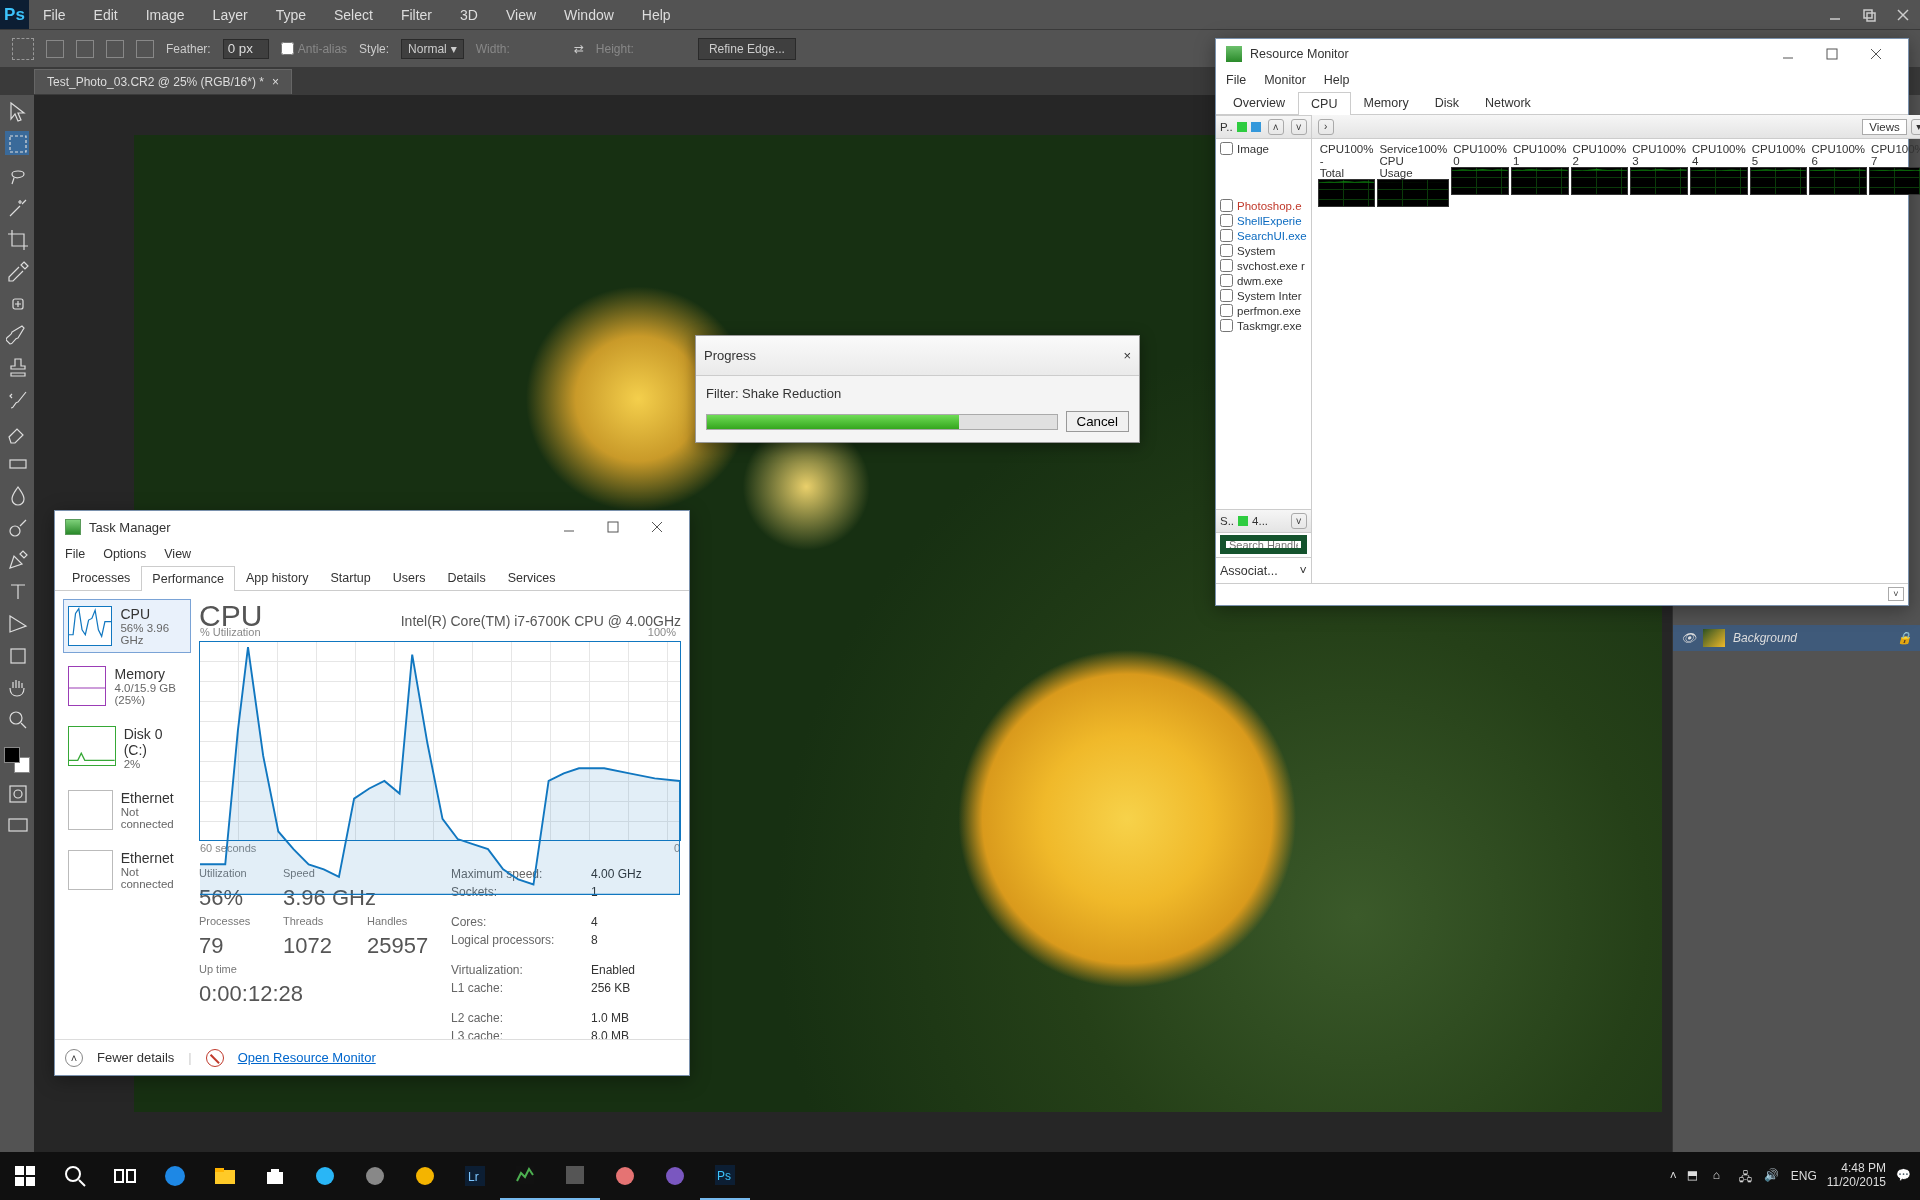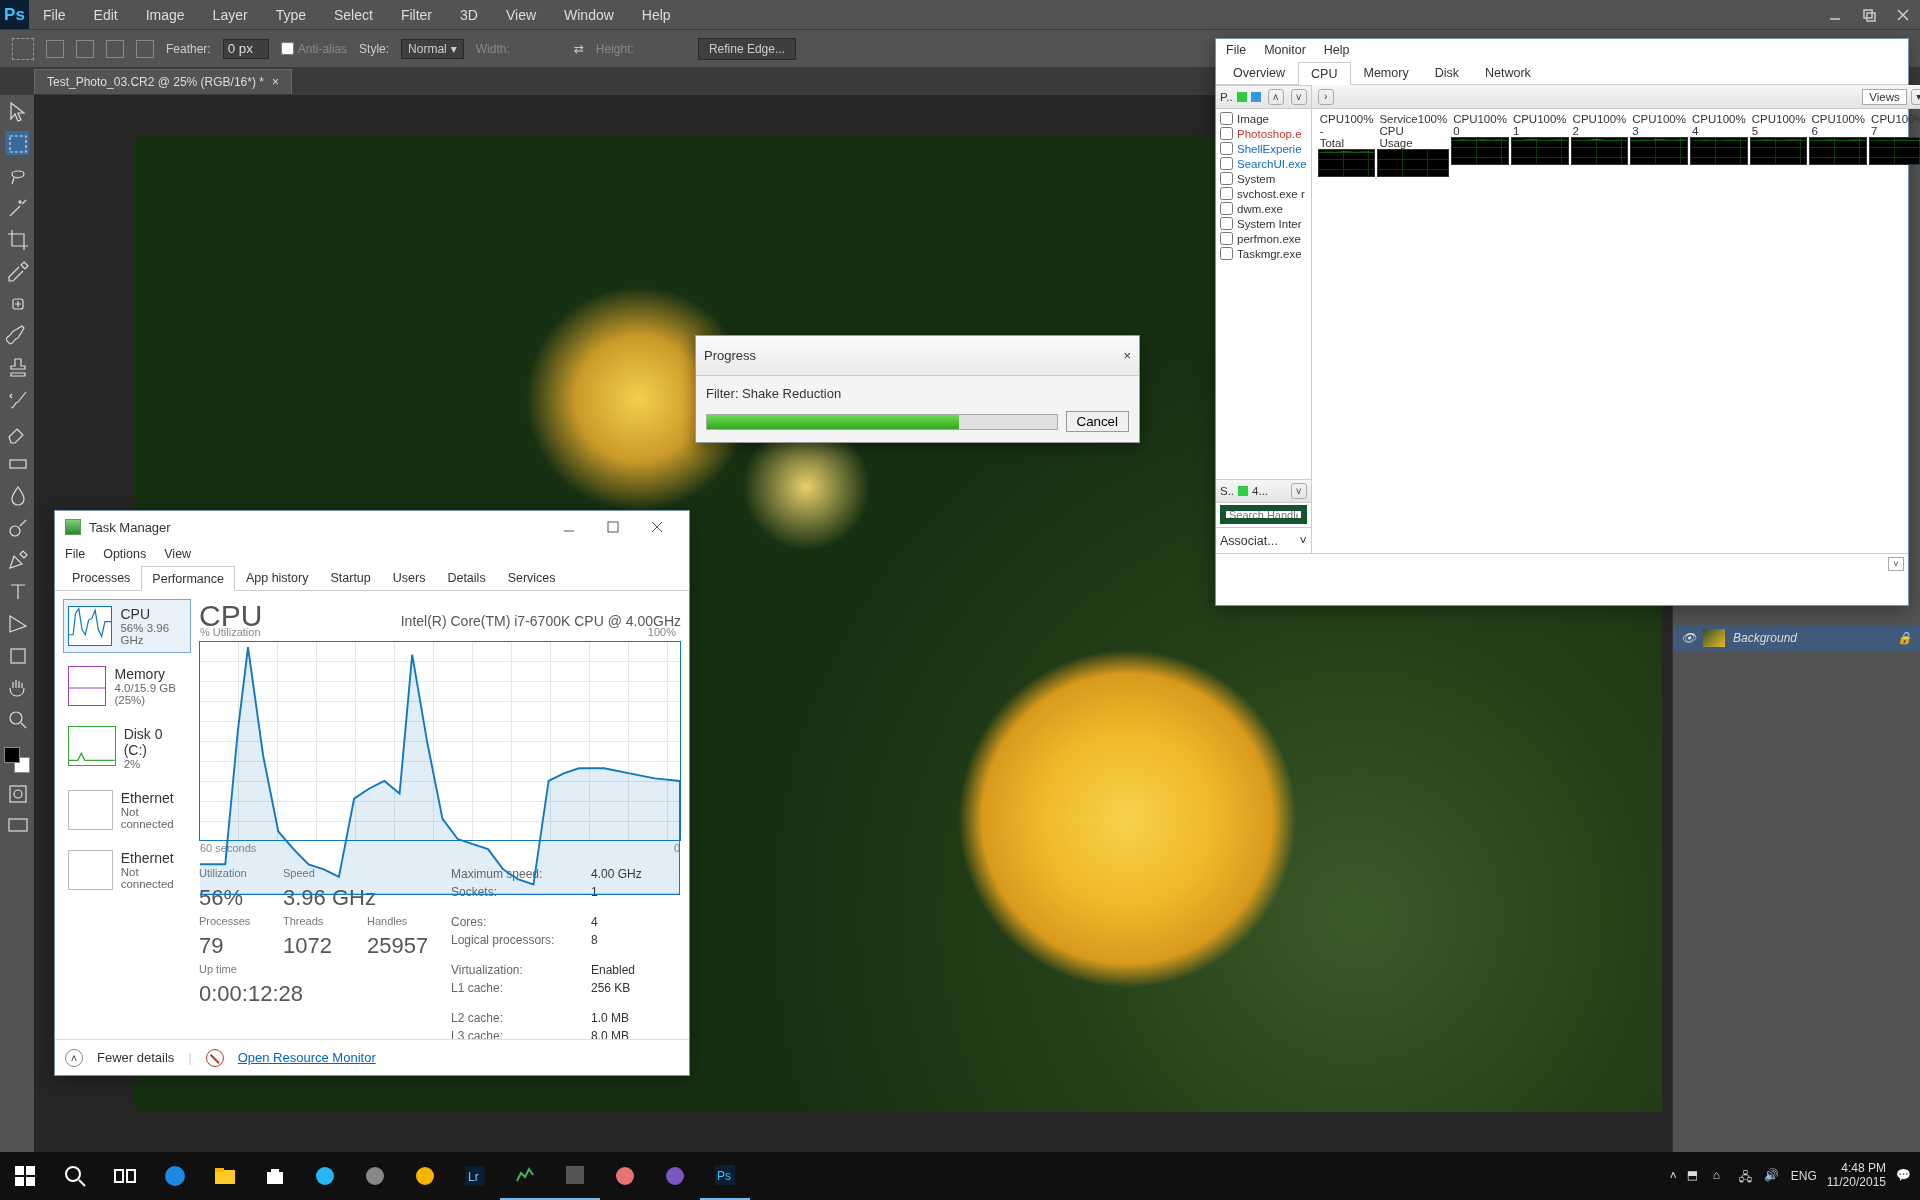--- a/index.html
+++ b/index.html
@@ -117,21 +117,21 @@
 .rm .tabs .tab { padding:4px 12px; border:1px solid transparent; border-bottom:none;}
 .rm .tabs .tab.active { border-color:#ccc; background:#fff; position:relative; top:1px;}
 .rm-body { display:flex; height:calc(100% - 98px);}
 .rm-left { width:114px; border-right:1px solid #ccc; display:flex; flex-direction:column;}
 .rm-section-hdr { height:24px; background:linear-gradient(#f6f6f6,#e4e4e4); border-bottom:1px solid #ccc; border-top:1px solid #ccc; display:flex; align-items:center; padding:0 4px; gap:4px; font-size:11.5px;}
 .rm-section-hdr .sq { width:10px; height:10px;}
 .rm-section-hdr .chev { margin-left:auto; width:16px; height:16px; border:1px solid #aaa; border-radius:3px; display:flex; align-items:center; justify-content:center; font-size:10px;}
 .proc-list { flex:1; overflow:hidden; padding:2px 0;}
 .proc-list .row { display:flex; align-items:center; gap:4px; padding:1px 4px; font-size:11.5px;}
 .proc-list .row input { margin:0;}
-.proc-list .row.red { color:#c0392b;}
+.proc-list .row.red { color:#c0392b;margin-top:42px;}
 .proc-list .row.blue { color:#0c6bc0;}
 .rm-search { height:24px; padding:2px 4px;}
 .rm-search input { width:100%; height:19px; border:6px solid #14532d; font-size:11px; padding:0 3px; color:#888;}
 .rm-assoc { height:26px; border-top:1px solid #ccc; display:flex; align-items:center; padding:0 4px; gap:4px;}
 .rm-right { flex:1; display:flex; flex-direction:column;}
 .rm-right-hdr { height:24px; background:linear-gradient(#f6f6f6,#e4e4e4); border-bottom:1px solid #ccc; display:flex; align-items:center; padding:0 6px;}
 .rm-right-hdr .chev { width:16px;height:16px;border:1px solid #aaa;border-radius:3px;display:flex;align-items:center;justify-content:center;font-size:10px;}
 .rm-right-hdr .views { margin-left:auto; display:flex; align-items:center; gap:4px;}
 .rm-right-hdr .views .dd { border:1px solid #aaa; padding:1px 6px; background:#fff; font-size:11.5px;}
 .rm-graphs { flex:1; overflow:hidden; padding:4px 6px; display:flex; flex-direction:row; gap:2px;}
@@ -478,20 +478,42 @@
   <div class="tm-foot">
     <div class="circ">˄</div>
     <span>Fewer details</span>
     <span style="color:#ccc">|</span>
     <div class="noicon"></div>
     <a href="#">Open Resource Monitor</a>
   </div>
 </div>
 
 <div class="rm">
+  <div class="titlebar">
+    <div class="wicon"></div>
+    <span>Resource Monitor</span>
+    <div class="winbtns">
+      <div>
+          <svg viewBox="0 0 12 12">
+            <line x1="1" y1="10" x2="11" y2="10"></line>
+          </svg>
+        </div>
+      <div>
+          <svg viewBox="0 0 12 12">
+            <rect x="1" y="1" width="10" height="10"></rect>
+          </svg>
+        </div>
+      <div>
+          <svg viewBox="0 0 12 12">
+            <line x1="1" y1="1" x2="11" y2="11"></line>
+            <line x1="11" y1="1" x2="1" y2="11"></line>
+          </svg>
+        </div>
+    </div>
+  </div>
   <div class="menubar">
     <span>File</span>
     <span>Monitor</span>
     <span>Help</span>
   </div>
   <div class="tabs">
     <div class="tab">Overview</div>
     <div class="tab active">CPU</div>
     <div class="tab">Memory</div>
     <div class="tab">Disk</div>

